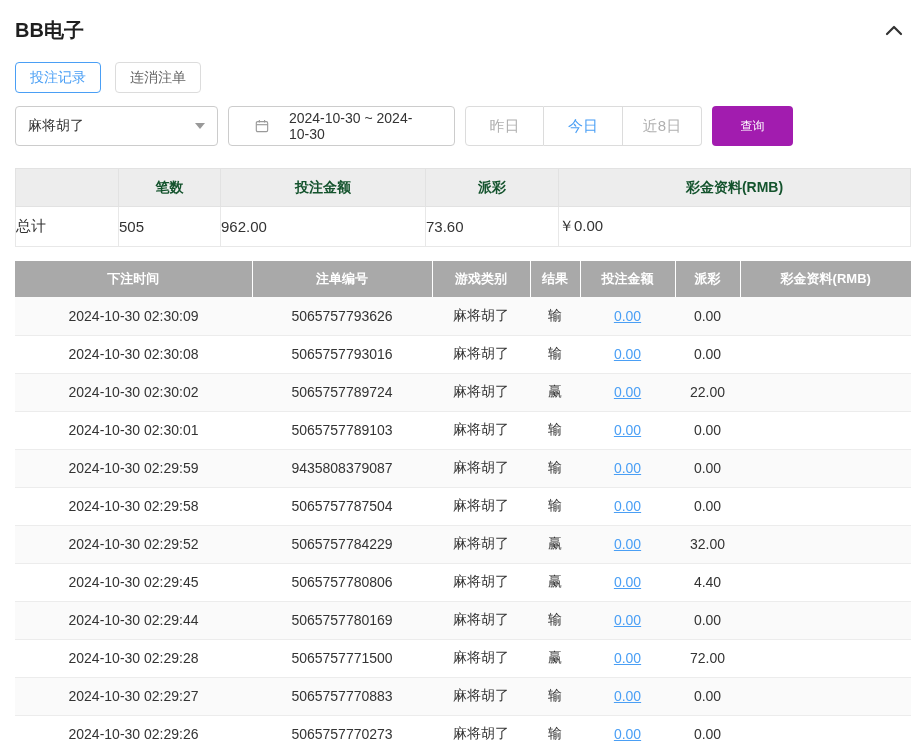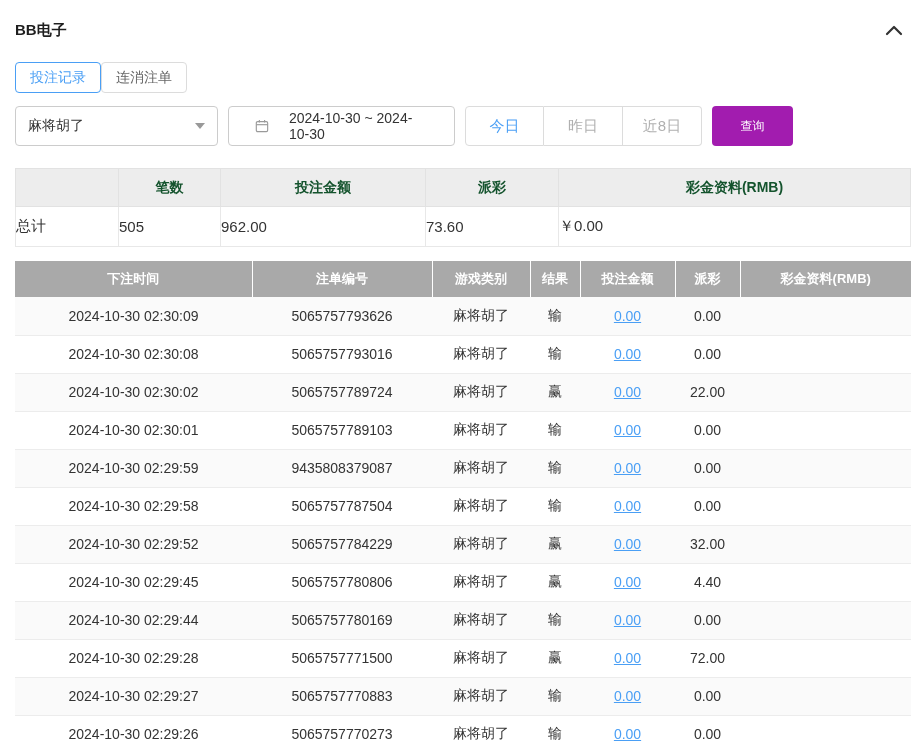--- a/index.html
+++ b/index.html
@@ -10,25 +10,25 @@
     font-family: "Liberation Sans", "DejaVu Sans", sans-serif;
     color: #333;
   }
   .page { padding: 0 4px 0 15px; width: 915px; }
 
   
   .panel-header {
     display: flex; justify-content: space-between; align-items: center;
     padding-top: 16px; height: 44px;
   }
-  .panel-title { font-size: 15px; font-weight: bold; color: #1f1f1f; }
+  .panel-title { font-size: 20px; font-weight: bold; color: #1f1f1f; }
   .collapse-btn { cursor: pointer; display: flex; align-items: center; padding-right: 8px; }
 
   
-  .tabs { margin-top: 18px; display: flex; gap: 0; }
+  .tabs { margin-top: 18px; display: flex; gap: 14px; }
   .tab-btn {
     height: 31px; padding: 0 14px; font-size: 14px;
     border: 1px solid #dcdcdc; border-radius: 4px; background: #fff;
     color: #666; display: inline-flex; align-items: center; cursor: pointer;
   }
   .tab-btn.active { border-color: #4a9ff5; color: #4a9ff5; }
 
   
   .filters { margin-top: 13px; display: flex; align-items: center; }
   .select-box {
@@ -116,22 +116,22 @@
       <svg width="16" height="16" viewBox="0 0 16 16">
         <rect x="1.5" y="3" width="13" height="11.5" rx="1.5" fill="none" stroke="#9a9a9a" stroke-width="1.3"></rect>
         <line x1="1.5" y1="6.5" x2="14.5" y2="6.5" stroke="#9a9a9a" stroke-width="1.3"></line>
         <line x1="5" y1="1.2" x2="5" y2="4" stroke="#9a9a9a" stroke-width="1.3"></line>
         <line x1="11" y1="1.2" x2="11" y2="4" stroke="#9a9a9a" stroke-width="1.3"></line>
       </svg>
       <span>2024-10-30 ~ 2024-10-30</span>
     </div>
 
     <div class="quick-group">
+      <button class="quick-btn">昨日</button>
       <button class="quick-btn active">今日</button>
-      <button class="quick-btn">昨日</button>
       <button class="quick-btn">近8日</button>
     </div>
 
     <button class="search-btn">查询</button>
   </div>
 
   <table class="summary-table">
     <colgroup>
       <col style="width:103px">
         <col style="width:102px">

